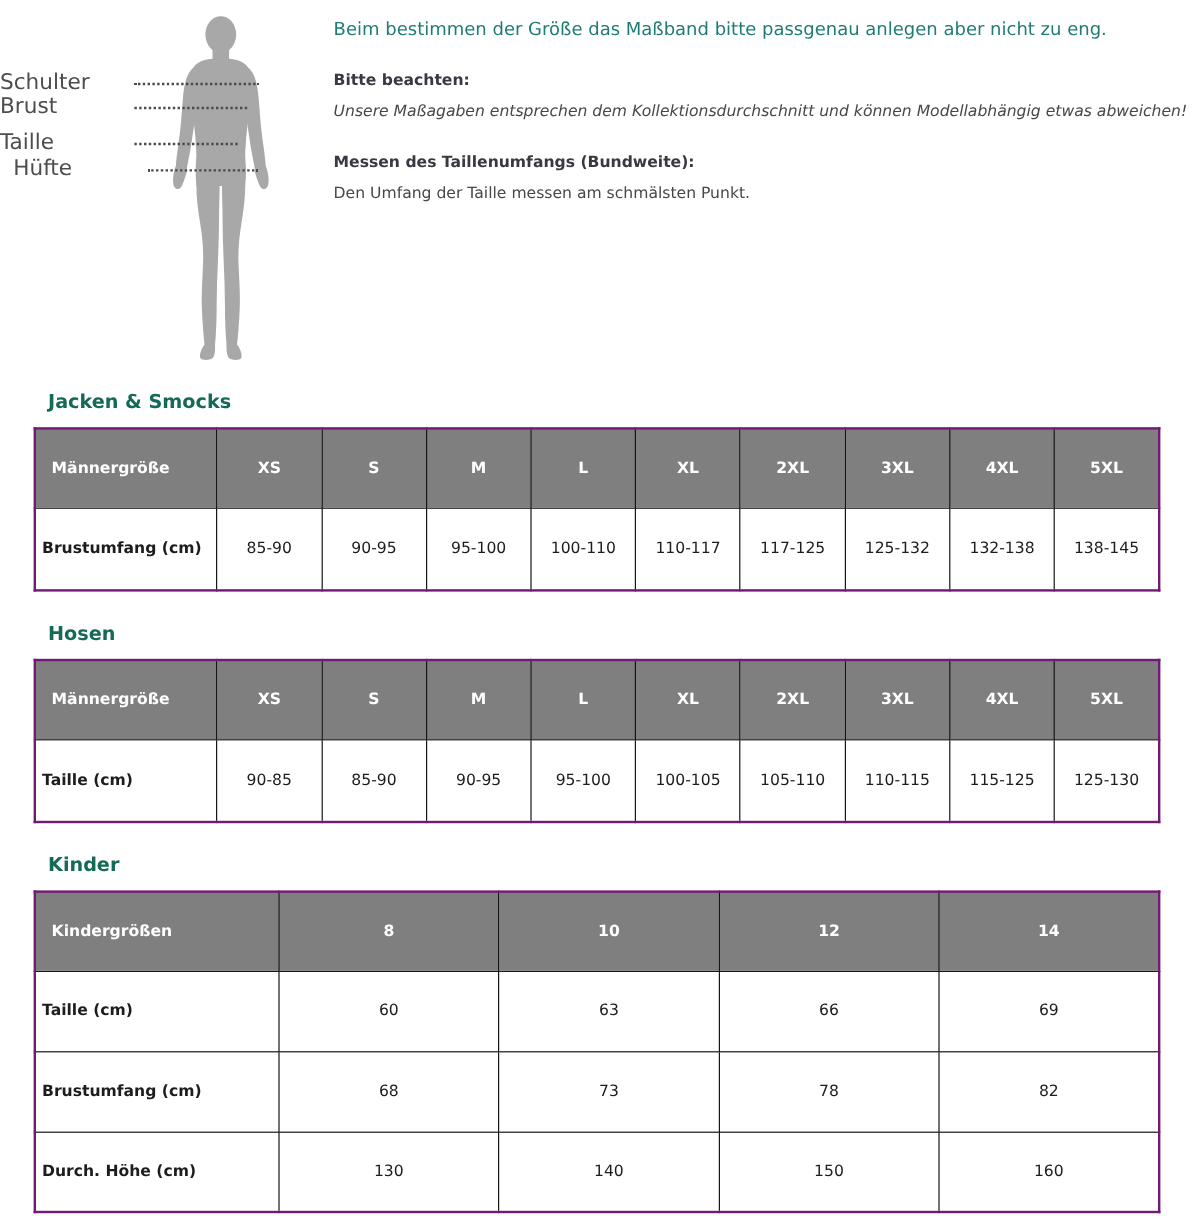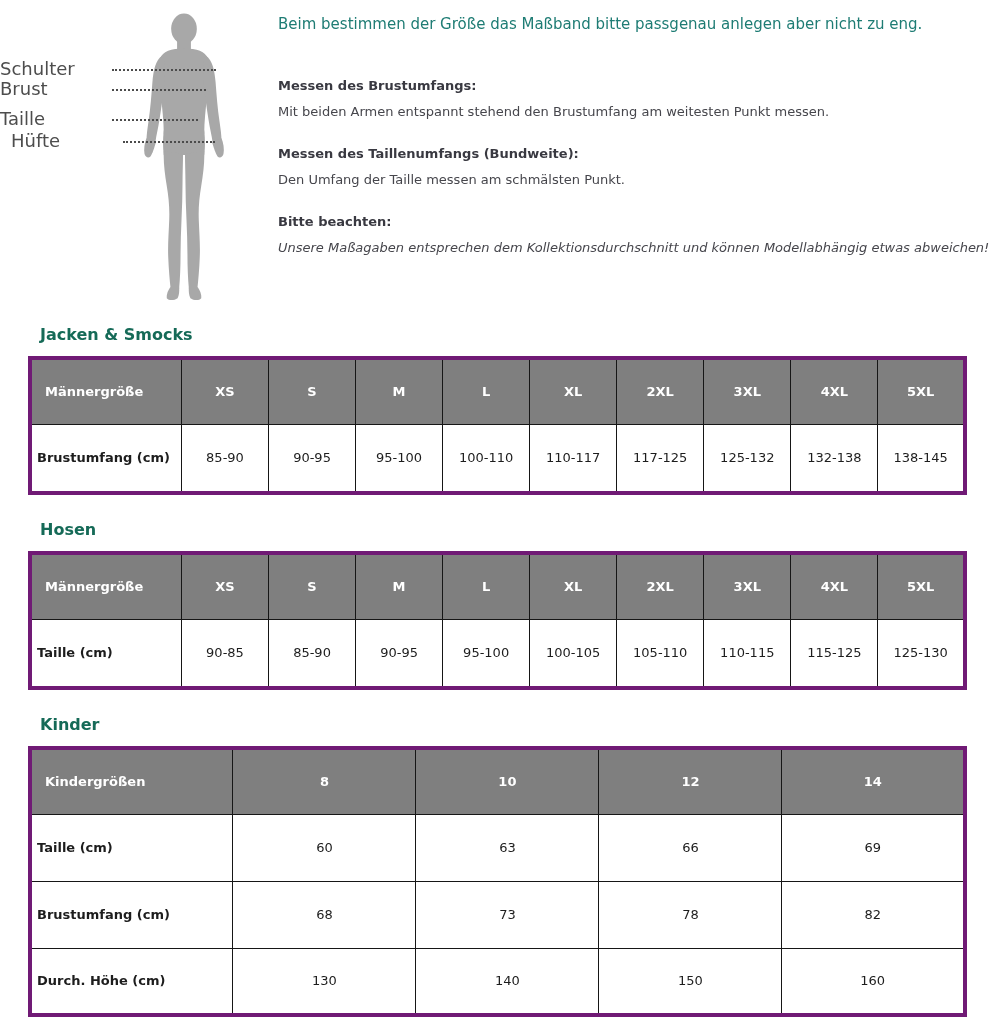--- a/index.html
+++ b/index.html
@@ -27,21 +27,21 @@
   .intro-block.first { margin-top: 44px; }
   .intro-block h3 { font-size: 13px; color: #393941; margin: 0 0 9px 0; line-height: 16px; }
   .intro-block p { font-size: 13px; margin: 0; line-height: 17px; color: #46464c; }
   .intro-block p.italic { font-style: italic; }
 
   
   .tables-area { padding: 0 33px 18px 28px; }
   .tables-area h2 { font-size: 16px; color: #156a57; margin: 25px 0 11px 12px; line-height: 20px; }
   .tables-area h2.first { margin-top: 13px; }
 
-  table { width: 100%; border-collapse: collapse; border: 4px solid #701a75; table-layout: fixed; }
+  table { width: 100%; border-collapse: collapse; border: 2px solid #701a75; table-layout: fixed; }
   th, td { border: 1px solid #161616; font-size: 13px; }
   thead tr { height: 66px; }
   table.men tbody tr { height: 69px; }
   table.kids tbody tr { height: 67px; }
   th { background: #7f7f7f; color: #ffffff; font-weight: bold; text-align: center; }
   th.rowhead { text-align: left; padding-left: 13px; }
   td { text-align: center; color: #1d1d1d; background: #ffffff; }
   td.rowhead-cell { text-align: left; padding-left: 5px; font-weight: bold; }
 </style>
 </head>
@@ -83,33 +83,29 @@
       <span class="mline" style="width:86px;"></span>
     </div>
     <div class="measure-row" style="top:129px;padding-left:11px;">
       <span class="mlabel">Hüfte</span>
       <span class="mline" style="width:92px;"></span>
     </div>
 
     <div class="intro">
       <h1 class="intro-title">Beim bestimmen der Größe das Maßband bitte passgenau anlegen aber nicht zu eng.</h1>
 
-      <div class="intro-block first">
-        <h3>Messen des Brustumfangs:</h3>
-        <p>Mit beiden Armen entspannt stehend den Brustumfang am weitesten Punkt messen.</p>
+
+      <div class="intro-block">
+        <h3>Bitte beachten:</h3>
+        <p class="italic">Unsere Maßagaben entsprechen dem Kollektionsdurchschnitt und können Modellabhängig etwas abweichen!</p>
       </div>
 
       <div class="intro-block">
         <h3>Messen des Taillenumfangs (Bundweite):</h3>
         <p>Den Umfang der Taille messen am schmälsten Punkt.</p>
-      </div>
-
-      <div class="intro-block">
-        <h3>Bitte beachten:</h3>
-        <p class="italic">Unsere Maßagaben entsprechen dem Kollektionsdurchschnitt und können Modellabhängig etwas abweichen!</p>
       </div>
     </div>
   </div>
 
   <div class="tables-area">
 
     <h2 class="first">Jacken &amp; Smocks</h2>
     <table class="men">
         <colgroup>
           <col style="width: 16.2%;">

